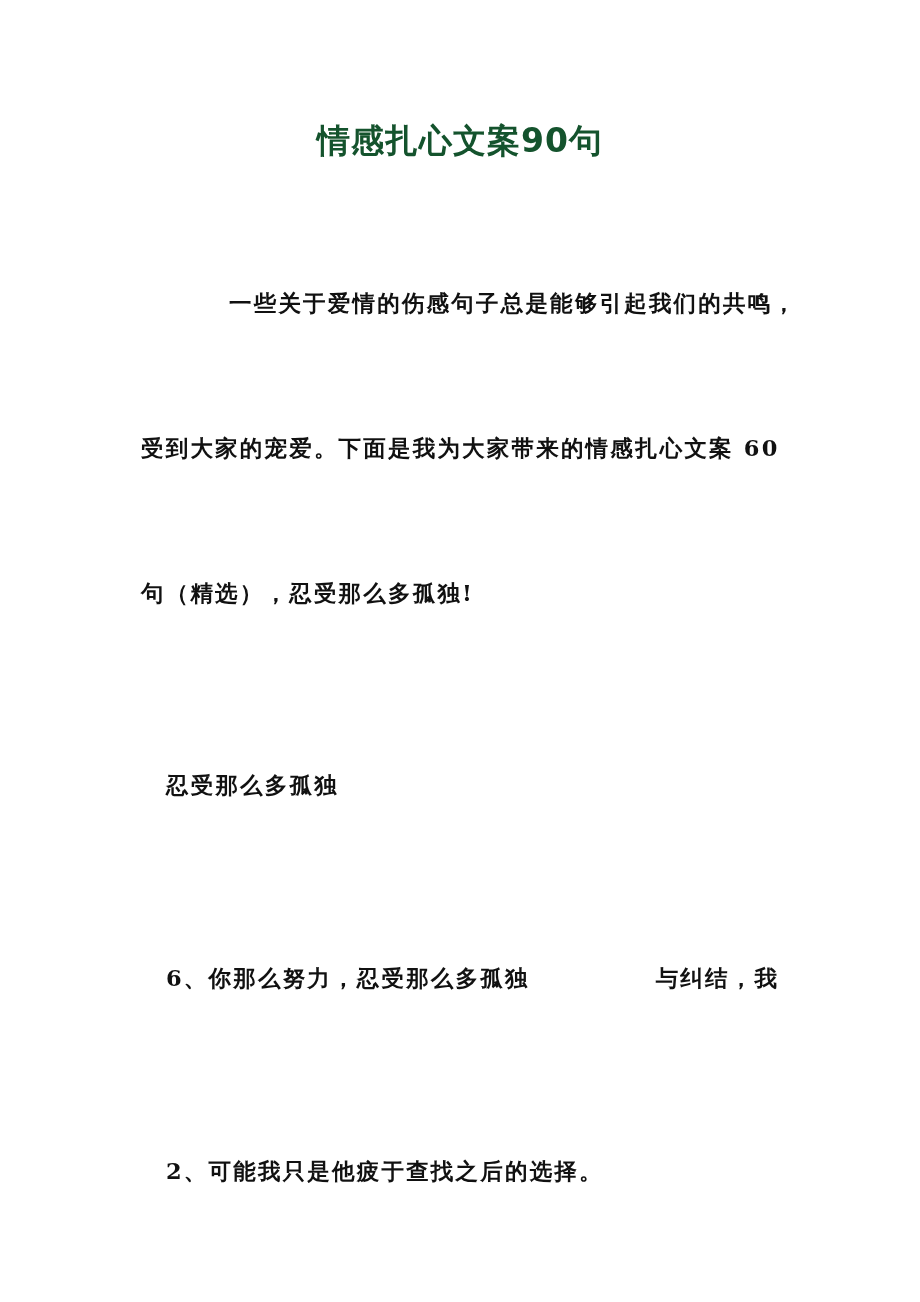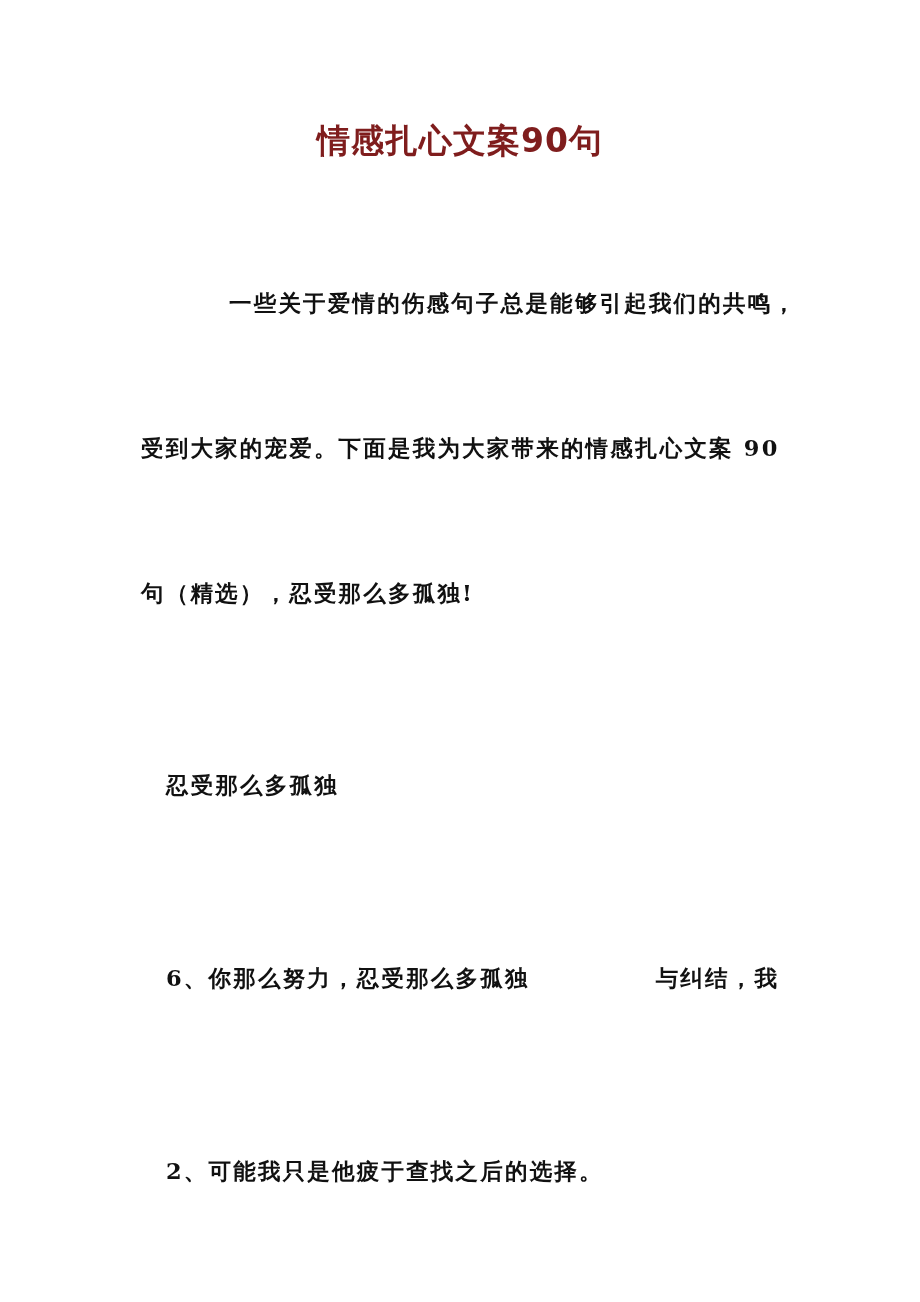--- a/index.html
+++ b/index.html
@@ -26,21 +26,21 @@
       position: absolute;
       left: 0;
       top: 117px;
       width: 920px;
       text-align: center;
       font-family: "DejaVu Sans", "Liberation Sans", sans-serif;
       font-weight: bold;
       font-size: 33px;
       line-height: 48px;
       letter-spacing: 1px;
-      color: #7f1d1d;
+      color: #14532d;
     }
     .body-text {
       position: absolute;
       left: 141px;
       top: 183px;
       width: 660px;
       font-family: "DejaVu Serif", "Liberation Serif", serif;
       font-size: 22.5px;
       line-height: 48.2px;
       letter-spacing: 2.2px;
@@ -58,21 +58,21 @@
     .gap { display: inline-block; width: 126px; }
   </style>
 </head>
 <body>
 
 <div class="page">
   <div class="title">情感扎心文案90句</div>
 
   <div class="body-text">
     <span class="line indent-lead">一些关于爱情的伤感句子总是能够引起我们的共鸣，</span>
-    <span class="line">受到大家的宠爱。下面是我为大家带来的情感扎心文案 90</span>
+    <span class="line">受到大家的宠爱。下面是我为大家带来的情感扎心文案 60</span>
     <span class="line">句（精选），忍受那么多孤独!</span>
 
     <span class="line indent-1">忍受那么多孤独</span>
 
     <span class="line indent-1"><span>6、你那么努力，忍受那么多孤独</span><span class="gap"></span><span>与纠结，我</span></span>
 
     <span class="line indent-1">2、可能我只是他疲于查找之后的选择。</span>
 
     
     

